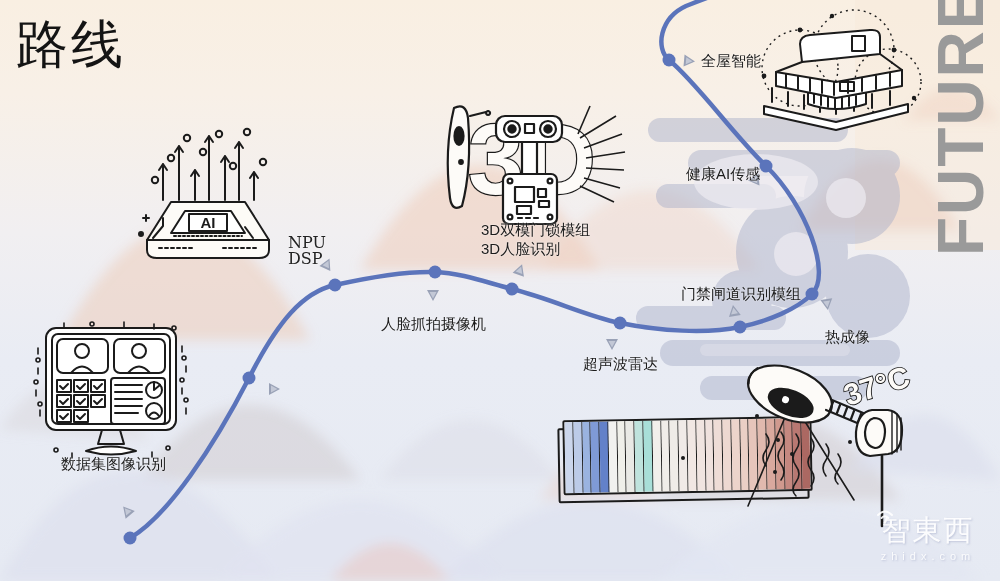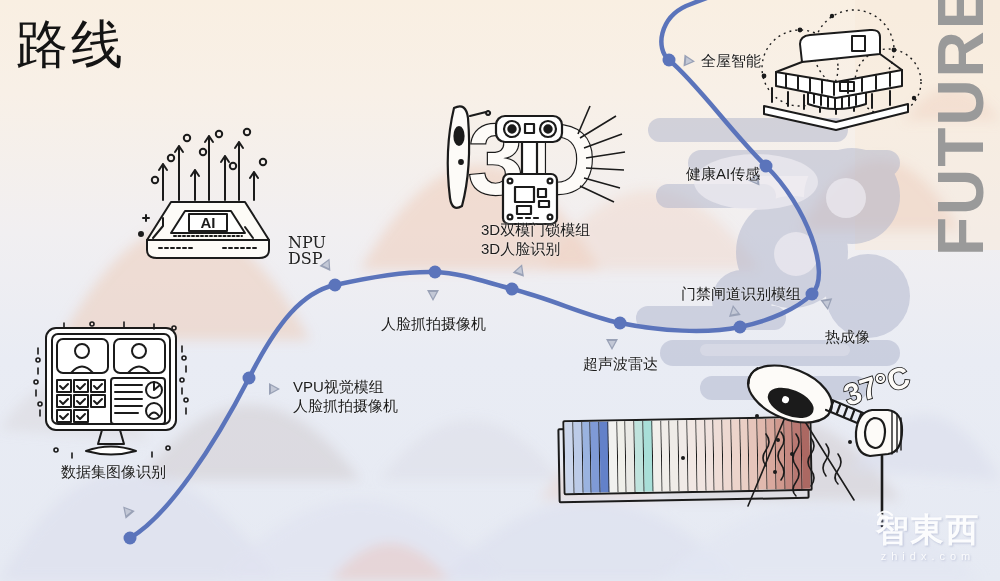--- a/index.html
+++ b/index.html
@@ -32,21 +32,21 @@
   .bar-shadow{position:absolute;left:6px;top:68px;width:247px;height:71px;border:2px solid #1b1b1b;transform:rotate(-1deg);border-radius:2px;}
   .thermal-bar{
     position:absolute;left:11px;top:60px;width:245px;height:71px;display:flex;
     border:2.4px solid #1b1b1b;border-radius:2px;background:#fff;transform:rotate(-1deg);overflow:hidden;
   }
   .thermal-bar .stripe{flex:1 1 auto;border-right:1.6px solid #1b1b1b;}
   .thermal-bar .stripe:last-child{border-right:none;}
   .thermal-cam{position:absolute;left:0;top:0;width:368px;height:175px;}
   .watermark{position:absolute;left:858px;top:512px;width:140px;text-align:center;
     color:rgba(255,255,255,.93);text-shadow:1px 1px 2px rgba(158,166,196,.55);}
-  .watermark .brand{font-size:33px;font-weight:700;letter-spacing:2px;line-height:36px;}
+  .watermark .brand{font-size:29px;font-weight:400;letter-spacing:2px;line-height:36px;}
   .watermark .site{font-size:11px;letter-spacing:5px;margin-top:2px;color:rgba(255,255,255,.88);}
   .wm-wifi{position:absolute;left:14px;top:-6px;}
   svg text{font-family:"Liberation Sans",sans-serif;}
 </style>
 </head>
 <body>
 
 <div class="stage">
 
   <svg class="bg-svg" viewBox="0 0 1000 581">
@@ -379,26 +379,22 @@
     </svg>
   <svg class="marker" style="left:746px;top:172px;transform:rotate(-95deg);" viewBox="0 0 16 16">
       <polygon points="8,2 14,13 2,13" fill="#99a1b6"></polygon>
       <polygon points="8,4.5 11.5,11 4.5,11" fill="#c3c8d6"></polygon>
     </svg>
   <svg class="marker" style="left:681px;top:53px;transform:rotate(95deg);" viewBox="0 0 16 16">
       <polygon points="8,2 14,13 2,13" fill="#99a1b6"></polygon>
       <polygon points="8,4.5 11.5,11 4.5,11" fill="#c3c8d6"></polygon>
     </svg>
 
-  <div class="label" style="left:61px;top:454px;margin-top:8px;">
+  <div class="label" style="left:61px;top:454px;">
     <span>数据集图像识别</span>
-  </div>
-  <div class="label" style="left:293px;top:377px;">
-    <span>VPU视觉模组</span>
-    <span>人脸抓拍摄像机</span>
   </div>
   <div class="label serif" style="left:288px;top:235px;">
     <span>NPU</span>
     <span>DSP</span>
   </div>
   <div class="label" style="left:381px;top:314px;">
     <span>人脸抓拍摄像机</span>
   </div>
   <div class="label" style="left:481px;top:211px;margin-top:9px;">
     <span>3D双模门锁模组</span>

